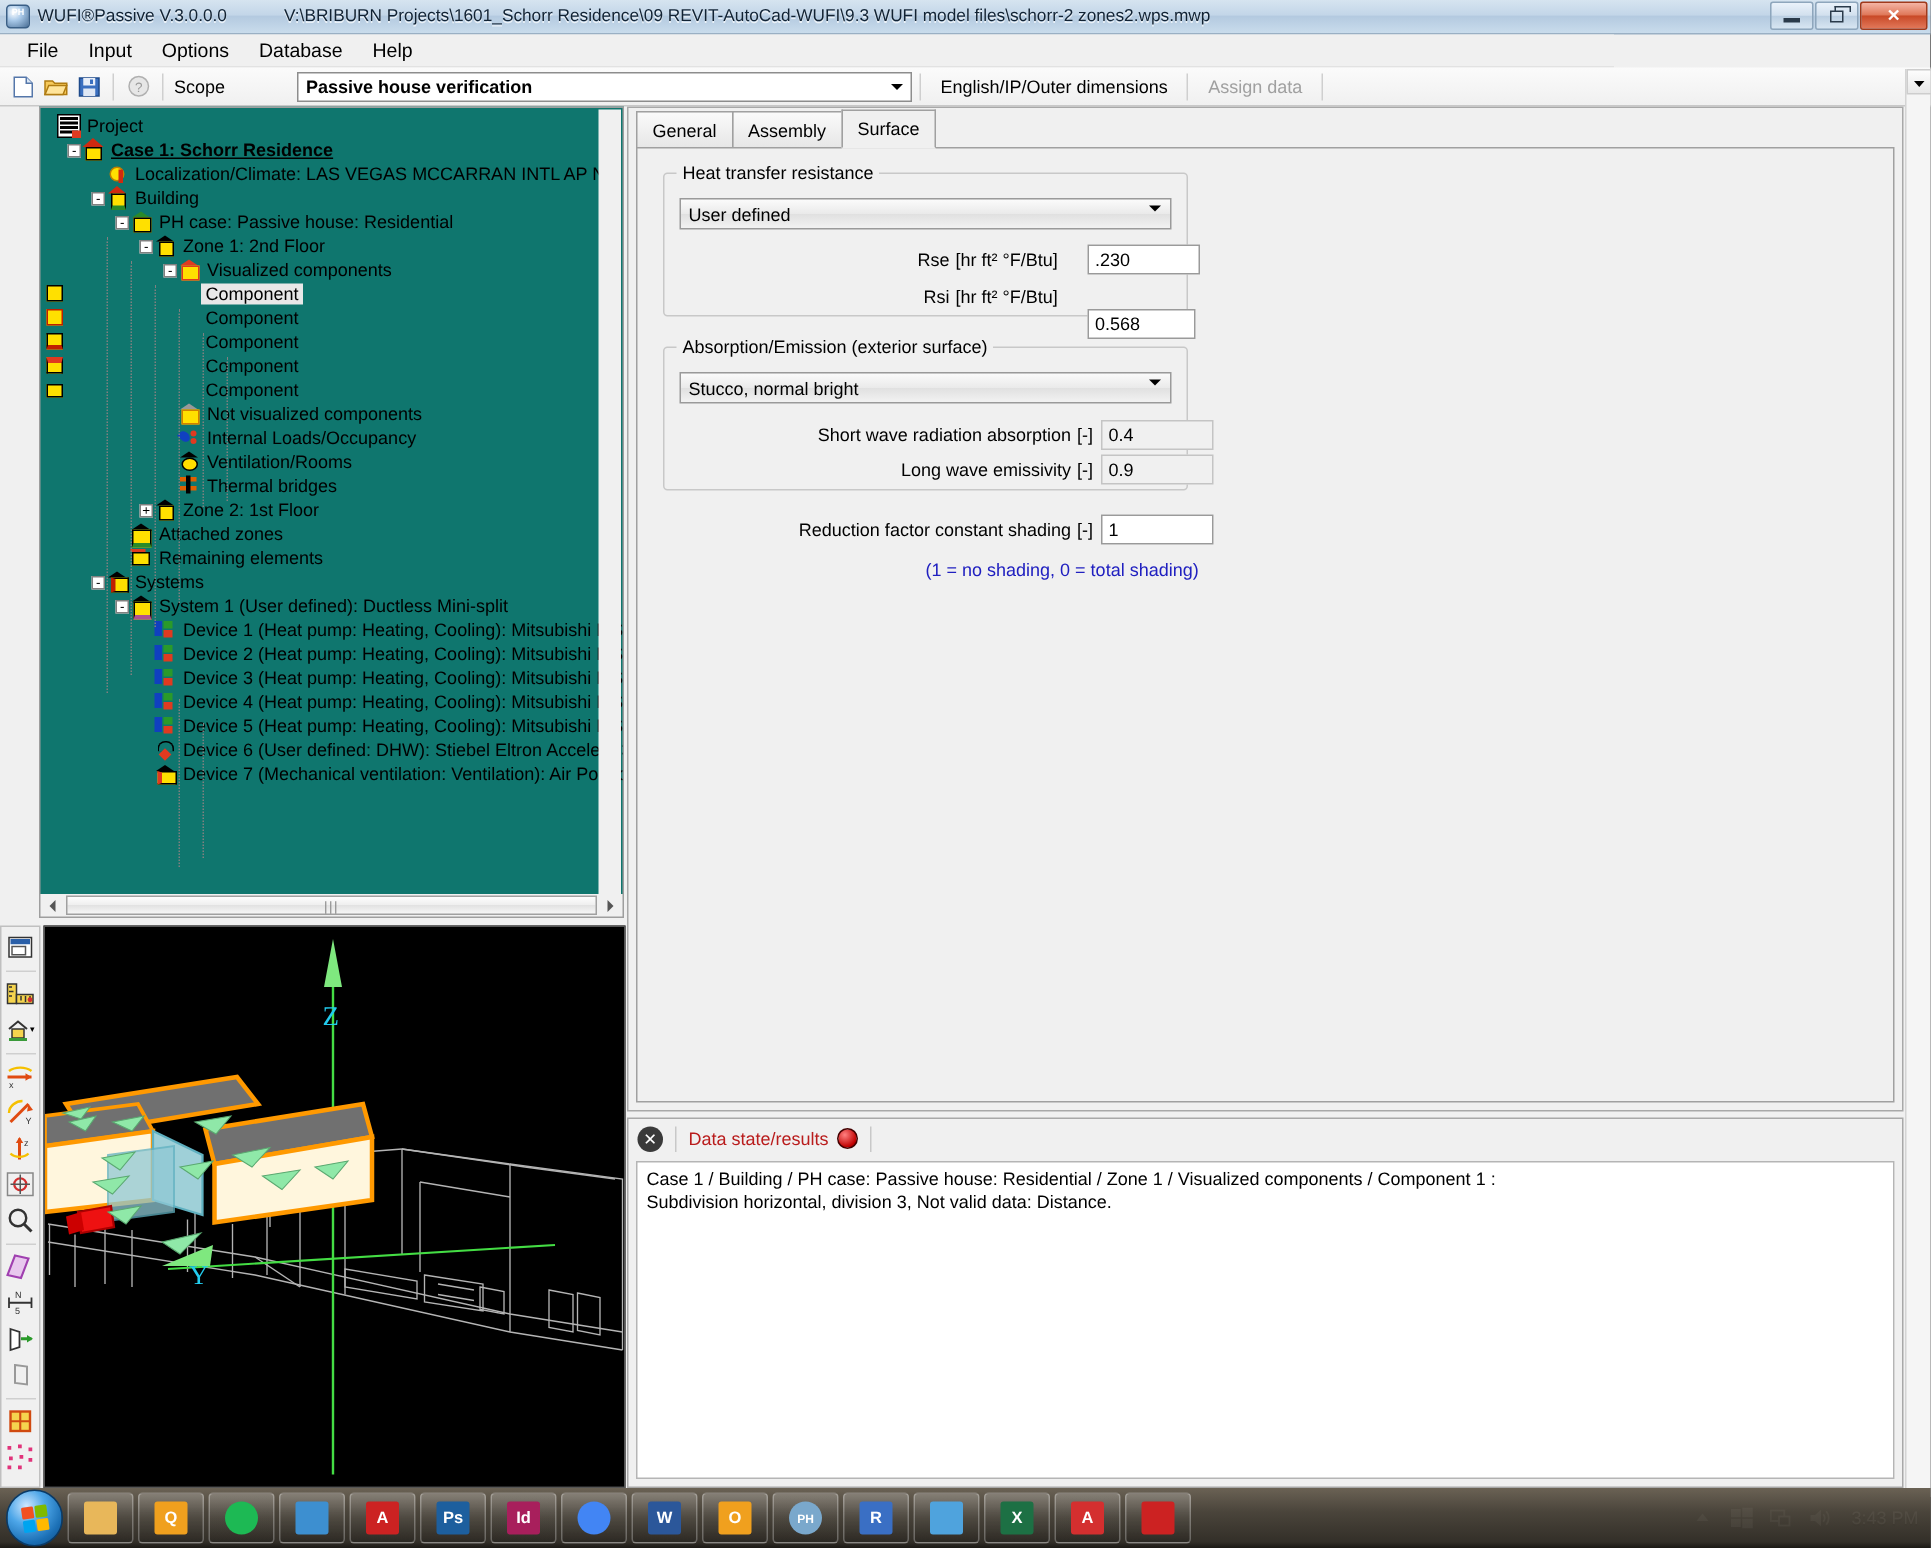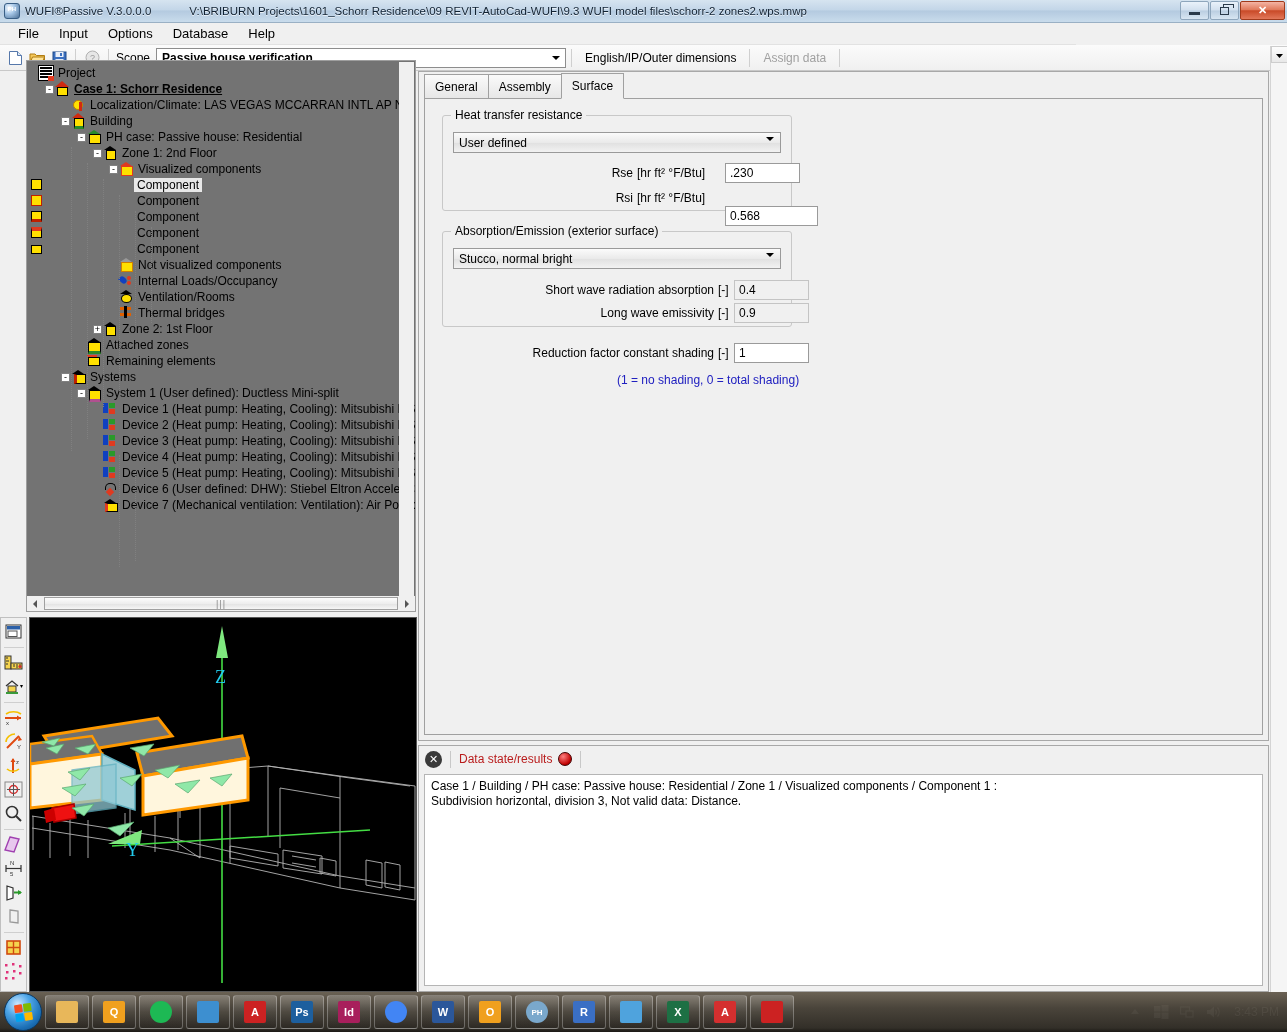--- a/index.html
+++ b/index.html
@@ -84,29 +84,29 @@
   .combo {
     height: 20px; border: 1px solid #8d8d8d; background:#fff;
     display:flex; align-items:center; position:relative;
   }
   .combo .val { padding-left:5px; font-size:12px; color:#000; white-space:nowrap; overflow:hidden; }
   .combo .arrow {
     position:absolute; right:1px; top:1px; width:16px; height:16px;
     display:flex;align-items:center;justify-content:center;
   }
   .tri-down { width:0;height:0;border-left:4px solid transparent;border-right:4px solid transparent;border-top:4px solid #000; }
-  .scope-combo { width: 410px; }
+  .scope-combo { width: 410px; margin-left: 42px; }
   .scope-combo .val { font-weight: bold; }
   .tb-text { font-size:12px; color:#000; padding:0 8px; white-space:nowrap;}
   .tb-text.disabled { color:#a0a0a0; }
 
   
   .treepanel {
-    position:absolute; left:26px; top:60px; width:390px; height:541px;
-    background:#737373; border:1px solid #9e9e9e; overflow:hidden;
+    position:absolute; left:26px; top:71px; width:390px; height:541px;
+    background:#0f766e; border:1px solid #9e9e9e; overflow:hidden;
   }
   .tree { position:relative; padding:4px 0 0 2px; }
   .trow {
     display:flex; align-items:center; height:16px; white-space:nowrap;
     font-size: 12px; color:#000; position:relative;
   }
   .trow .lbl { padding-left: 3px; }
   .trow .lbl.sel { background:#e8e8e8; padding:0 3px; }
   .trow .lbl.bold { font-weight:bold; text-decoration: underline; }
   .exp {
@@ -559,21 +559,21 @@
         <span class="arrow"><i class="tri-down"></i></span>
       </div>
       <div class="frow" style="left:180px;top:64px;">
         <span class="lab" style="width:28px;">Rse</span>
         <span class="unit" style="width:88px;">[hr ft² °F/Btu]</span>
         <span class="txtin" style="width:75px;">.230</span>
       </div>
       <div class="frow" style="left:180px;top:89px;">
         <span class="lab" style="width:28px;">Rsi</span>
         <span class="unit" style="width:88px;">[hr ft² °F/Btu]</span>
-        <span class="txtin" style="width:93px;margin-top:35px;">0.568</span>
+        <span class="txtin" style="width:72px;margin-top:35px;">0.568</span>
       </div>
 
       <div class="fieldset" style="left:17px;top:132px;width:350px;height:96px;">
         <span class="legend">Absorption/Emission (exterior surface)</span>
       </div>
       <div class="dropdown" style="left:28px;top:149px;width:328px;">
         <span class="val">Stucco, normal bright</span>
         <span class="arrow"><i class="tri-down"></i></span>
       </div>
       <div class="frow" style="left:104px;top:181px;">

